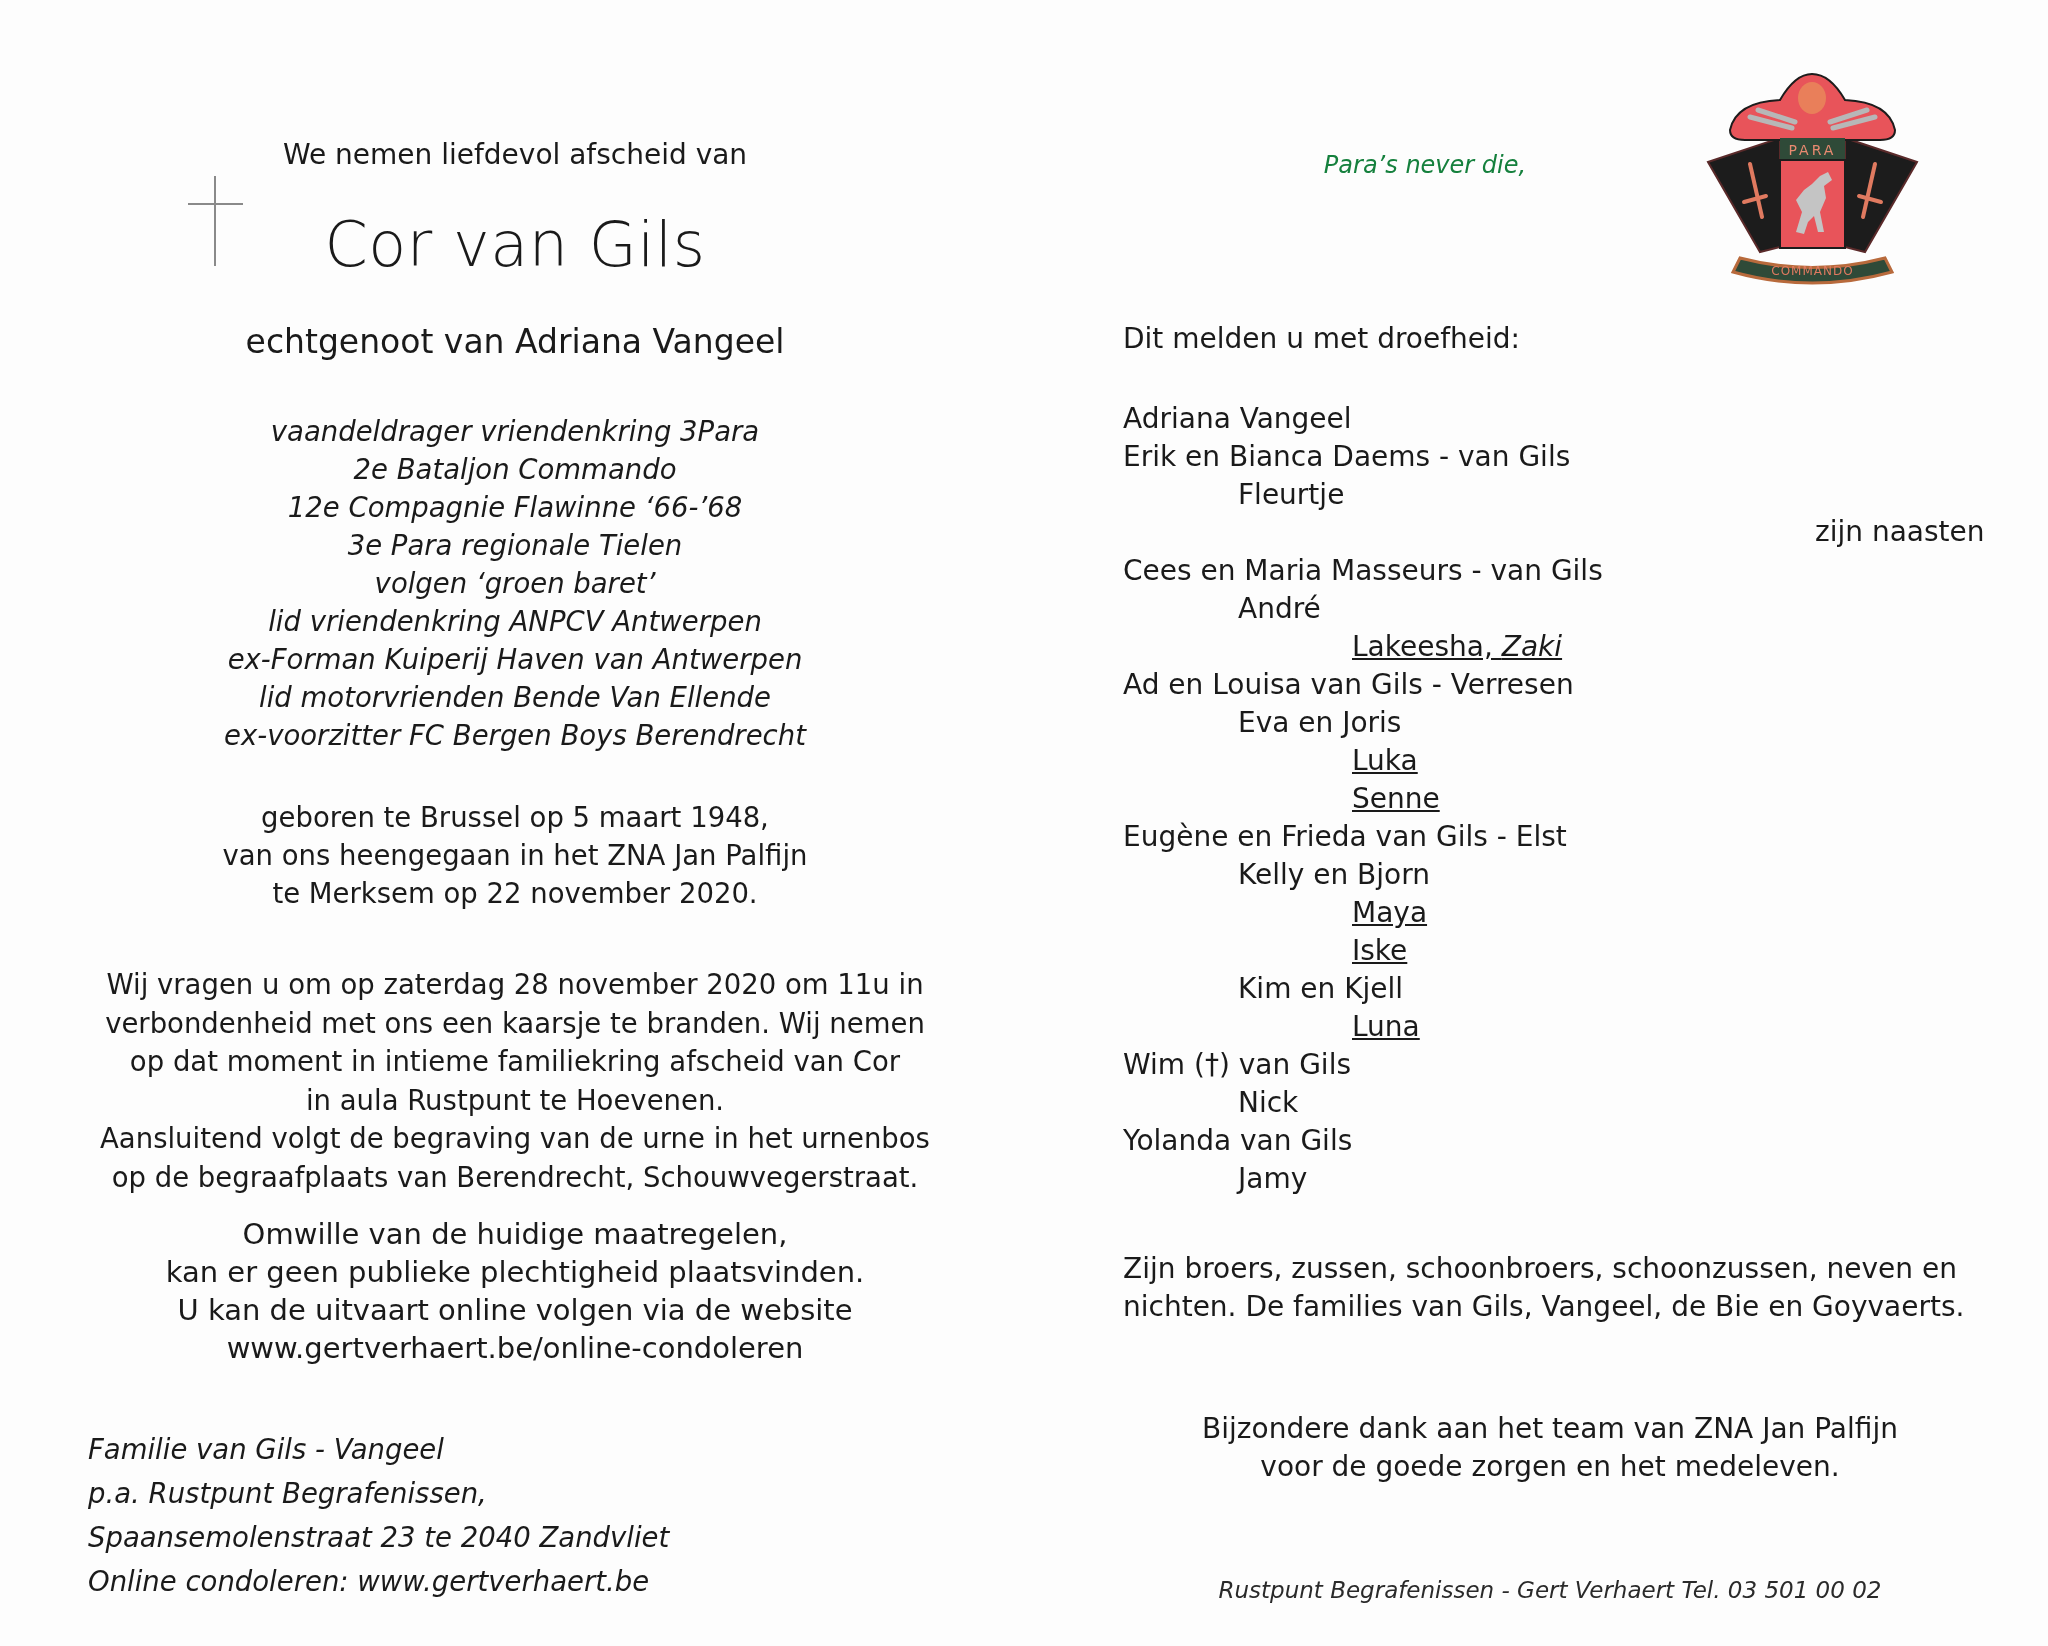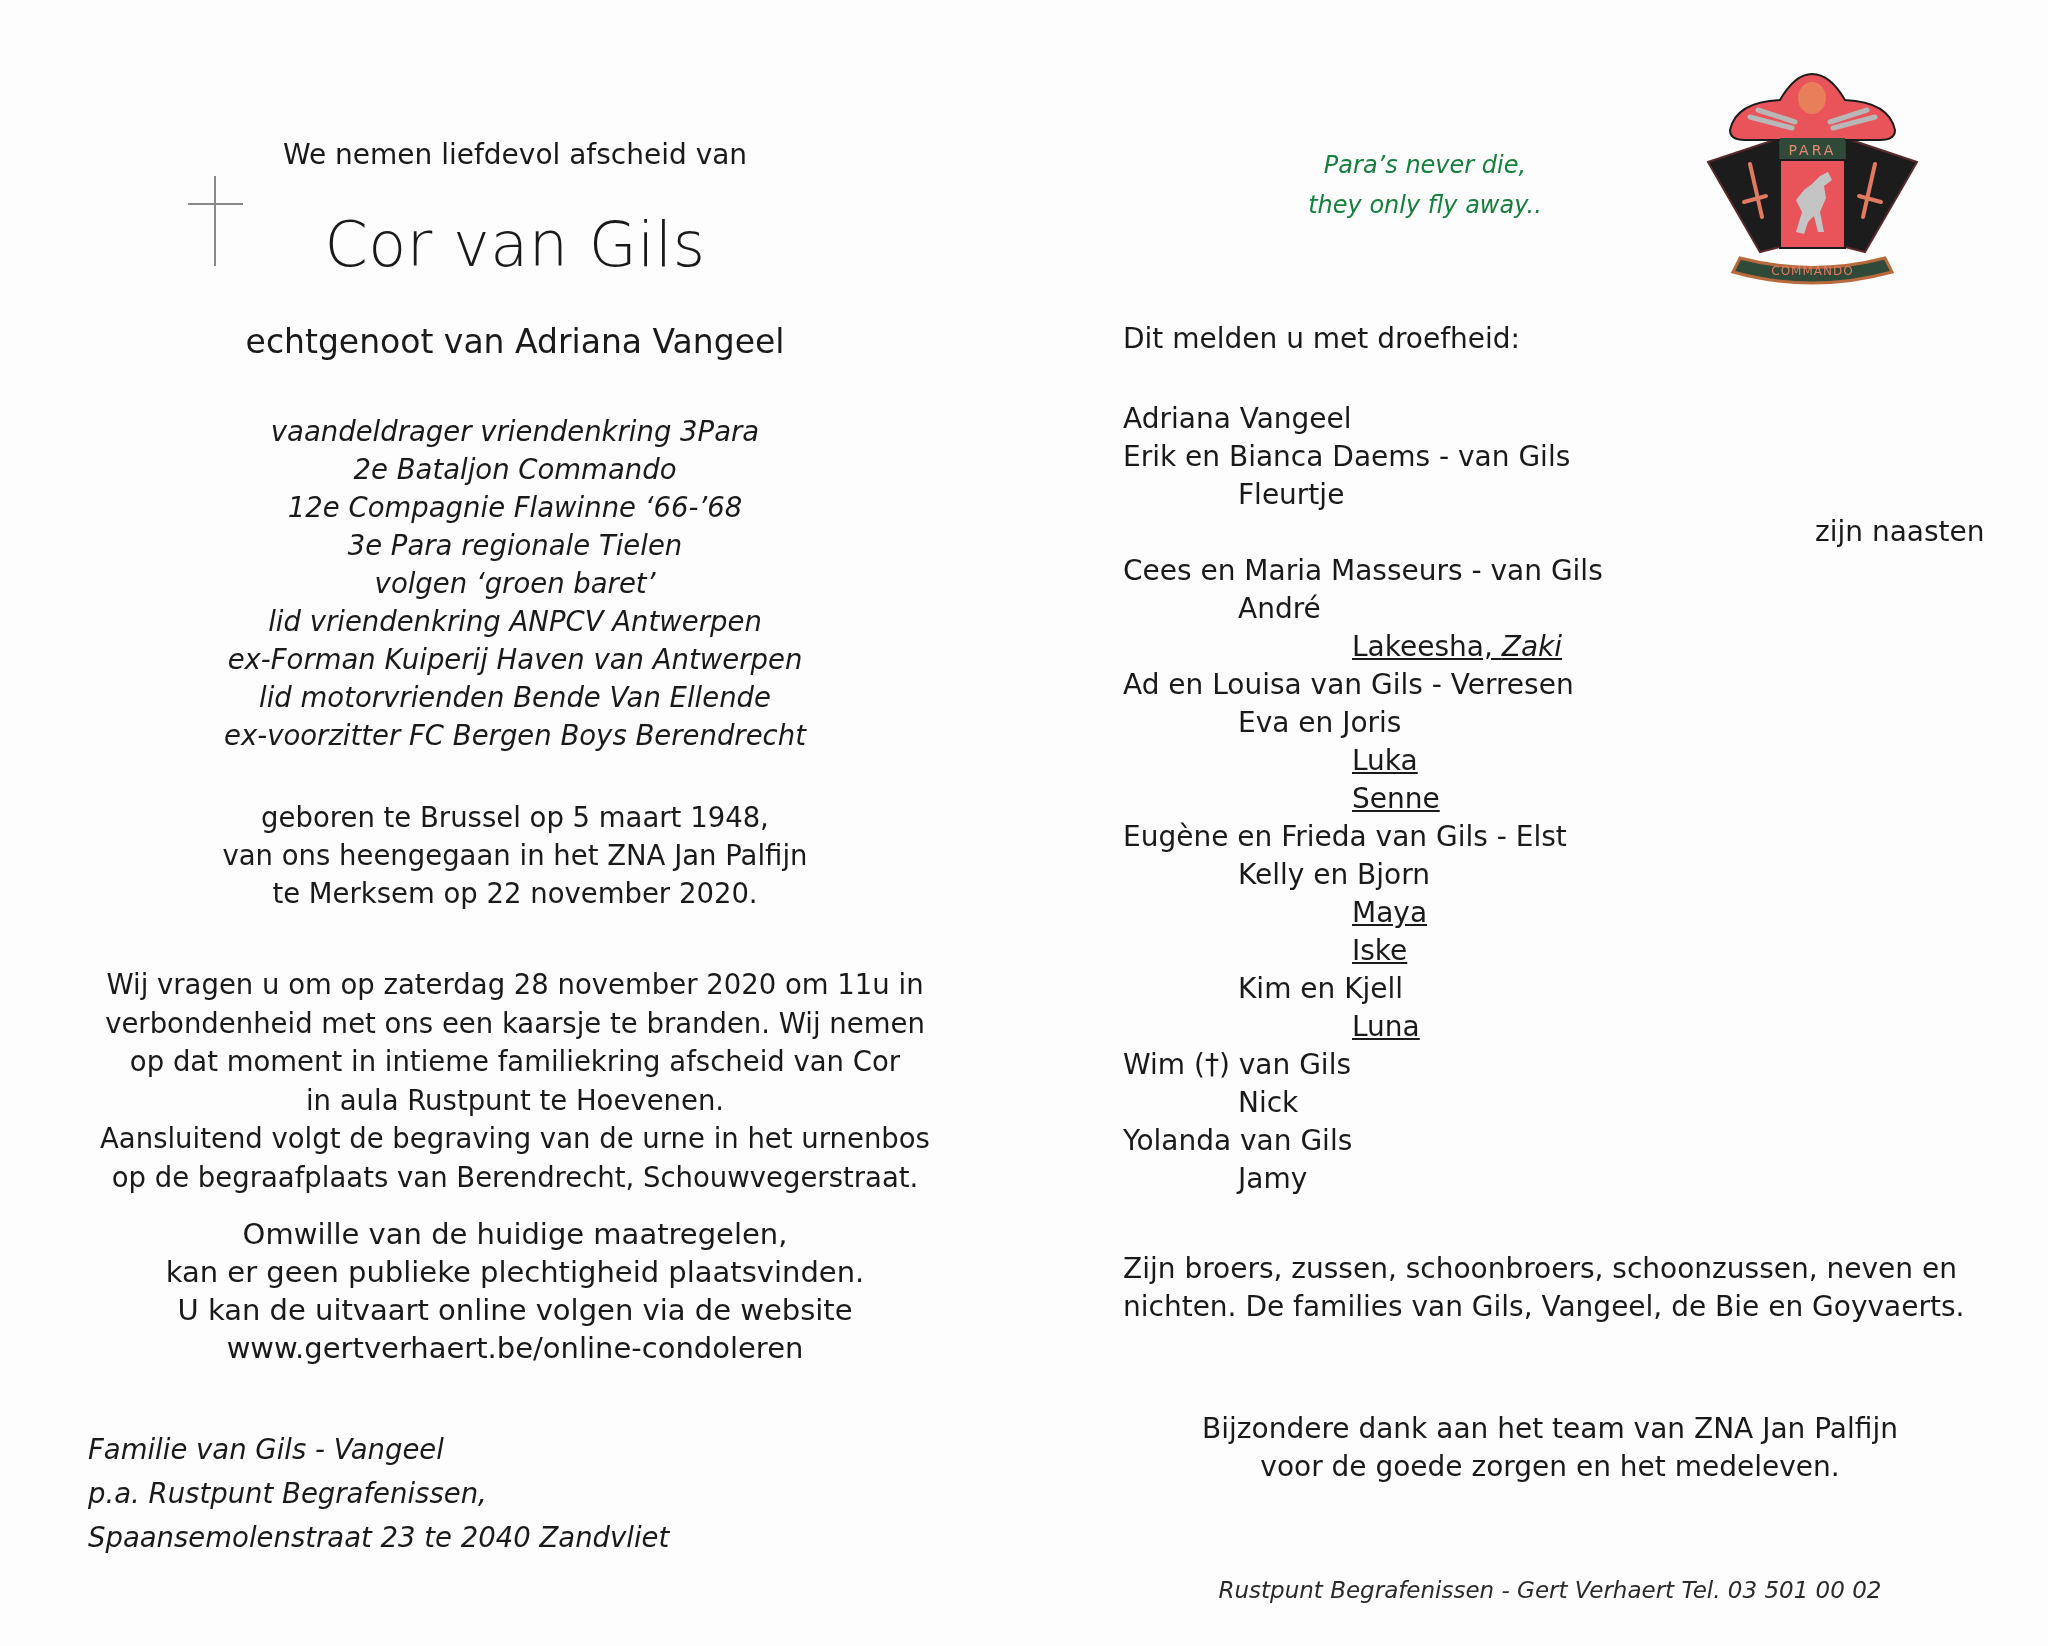--- a/index.html
+++ b/index.html
@@ -88,25 +88,25 @@
   <span class="line">Omwille van de huidige maatregelen,</span>
   <span class="line">kan er geen publieke plechtigheid plaatsvinden.</span>
   <span class="line">U kan de uitvaart online volgen via de website</span>
   <span class="line">www.gertverhaert.be/online-condoleren</span>
 </div>
 
 <div class="abs contact it">
   <span class="line">Familie van Gils - Vangeel</span>
   <span class="line">p.a. Rustpunt Begrafenissen,</span>
   <span class="line">Spaansemolenstraat 23 te 2040 Zandvliet</span>
+  <span class="line">Online condoleren: www.gertverhaert.be</span>
 </div>
 
 <div class="abs quote center it">
   <span class="line">Para’s never die,</span>
-  <span class="line">they only fly away..</span>
 </div>
 
 <div class="abs emblem">
   <svg width="225" height="215" viewBox="0 0 225 215">
 
     <polygon points="8,90 80,66 80,175 60,180" fill="#1c1c1c" stroke="#5a2a2a" stroke-width="2"></polygon>
     <polygon points="217,90 145,66 145,175 165,180" fill="#1c1c1c" stroke="#5a2a2a" stroke-width="2"></polygon>
 
     <g stroke="#e07a60" stroke-width="4" stroke-linecap="round">
       <line x1="50" y1="92" x2="62" y2="145"></line>

